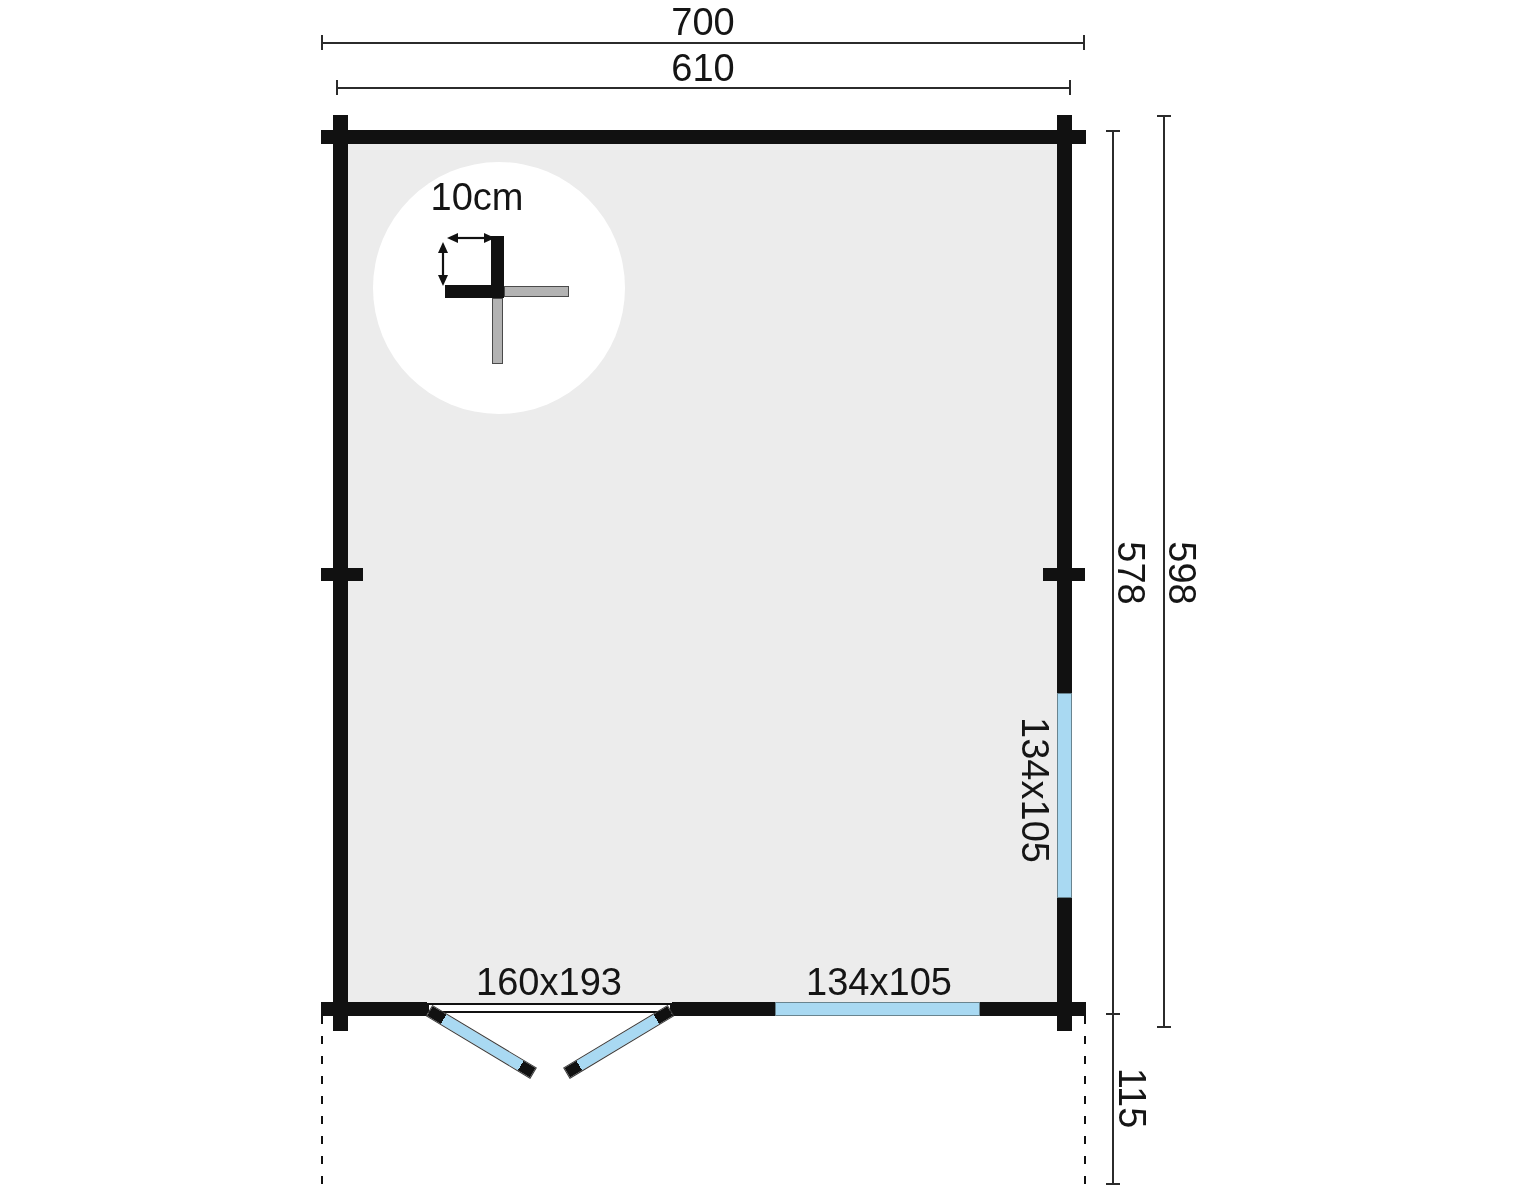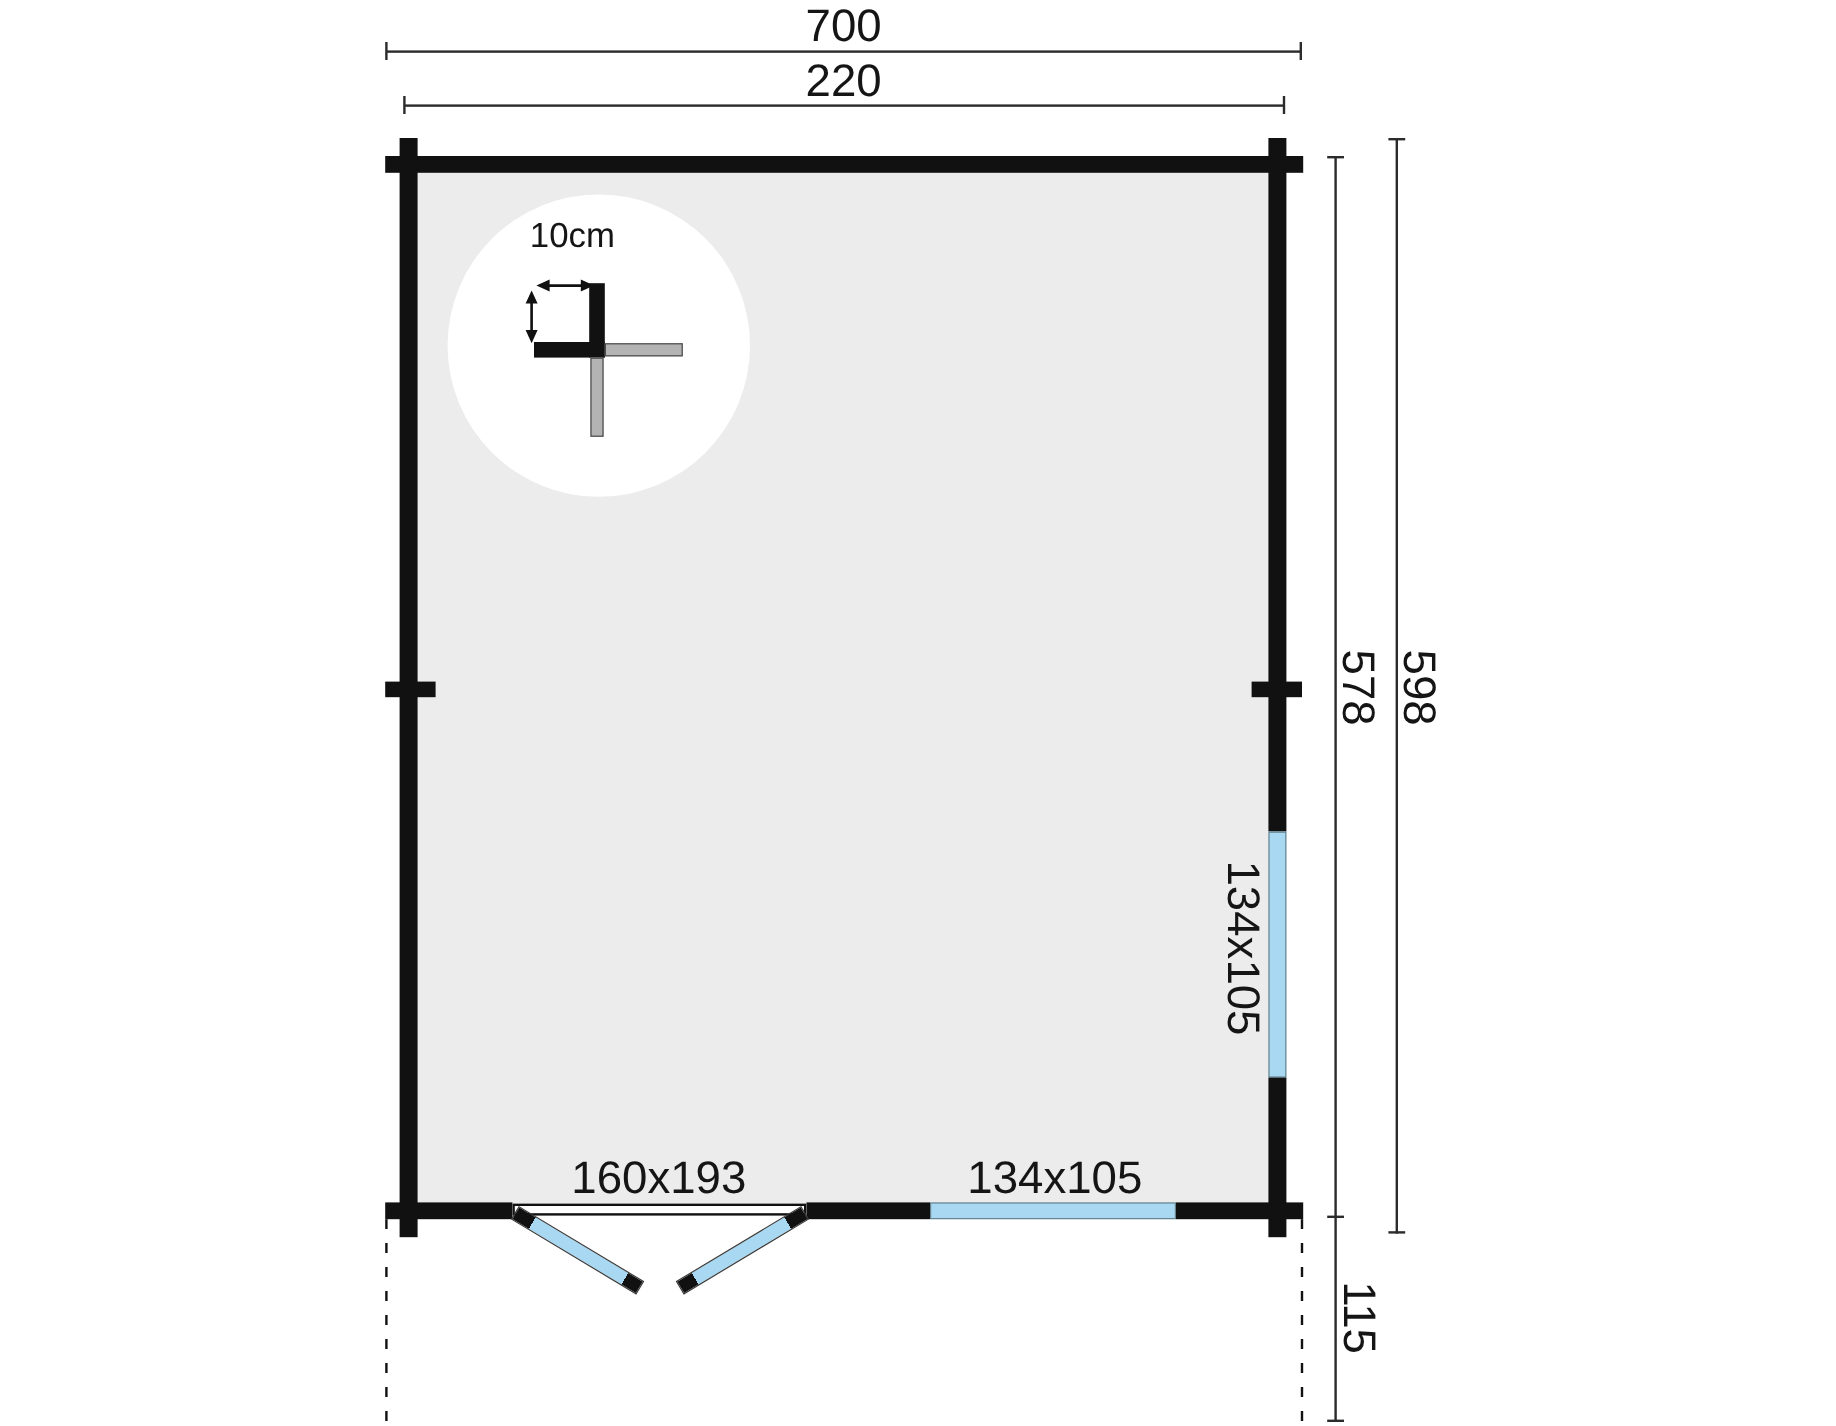--- a/index.html
+++ b/index.html
@@ -11,21 +11,21 @@
   .wall{position:absolute;background:#111111;}
   .interior{position:absolute;background:#ececec;}
   .window{position:absolute;background:#a9d9f2;border:1px solid #69848f;box-sizing:border-box;}
   .dim-line{position:absolute;background:#2b2b2b;}
   .tick{position:absolute;background:#2b2b2b;}
   .dim-label{
     position:absolute;font-size:38px;line-height:1;white-space:nowrap;
     transform:translate(-50%,-50%);color:#151515;
   }
   .dim-label.rot{transform:translate(-50%,-50%) rotate(90deg);}
-  .small-label{font-size:29px;}
+  .small-label{font-size:38px;}
   .dashed-v{
     position:absolute;width:2px;
     background:repeating-linear-gradient(180deg,#111 0 8px,transparent 8px 20px);
   }
   .circle{
     position:absolute;left:373px;top:162px;width:252px;height:252px;
     border-radius:50%;background:#ffffff;
   }
   .graylog{position:absolute;background:#b3b3b3;border:1px solid #4a4a4a;box-sizing:border-box;}
   .threshold{
@@ -82,21 +82,21 @@
   <div class="dashed-v" style="left:1084px;top:1016px;height:172px;"></div>
 
   <div class="dim-line" style="left:322px;top:42px;width:762px;height:2px;"></div>
   <div class="tick" style="left:321px;top:35px;width:2px;height:15px;"></div>
   <div class="tick" style="left:1083px;top:35px;width:2px;height:15px;"></div>
   <div class="dim-label" style="left:703px;top:22px;">700</div>
 
   <div class="dim-line" style="left:337px;top:87px;width:733px;height:2px;"></div>
   <div class="tick" style="left:336px;top:80px;width:2px;height:15px;"></div>
   <div class="tick" style="left:1069px;top:80px;width:2px;height:15px;"></div>
-  <div class="dim-label" style="left:703px;top:68px;">220</div>
+  <div class="dim-label" style="left:703px;top:68px;">610</div>
 
   <div class="dim-line" style="left:1112px;top:131px;width:2px;height:884px;"></div>
   <div class="tick" style="left:1106px;top:130px;width:14px;height:2px;"></div>
   <div class="tick" style="left:1106px;top:1013px;width:14px;height:2px;"></div>
   <div class="dim-label rot" style="left:1131px;top:573px;">578</div>
 
   <div class="dim-line" style="left:1163px;top:116px;width:2px;height:912px;"></div>
   <div class="tick" style="left:1157px;top:115px;width:14px;height:2px;"></div>
   <div class="tick" style="left:1157px;top:1026px;width:14px;height:2px;"></div>
   <div class="dim-label rot" style="left:1182px;top:573px;">598</div>

